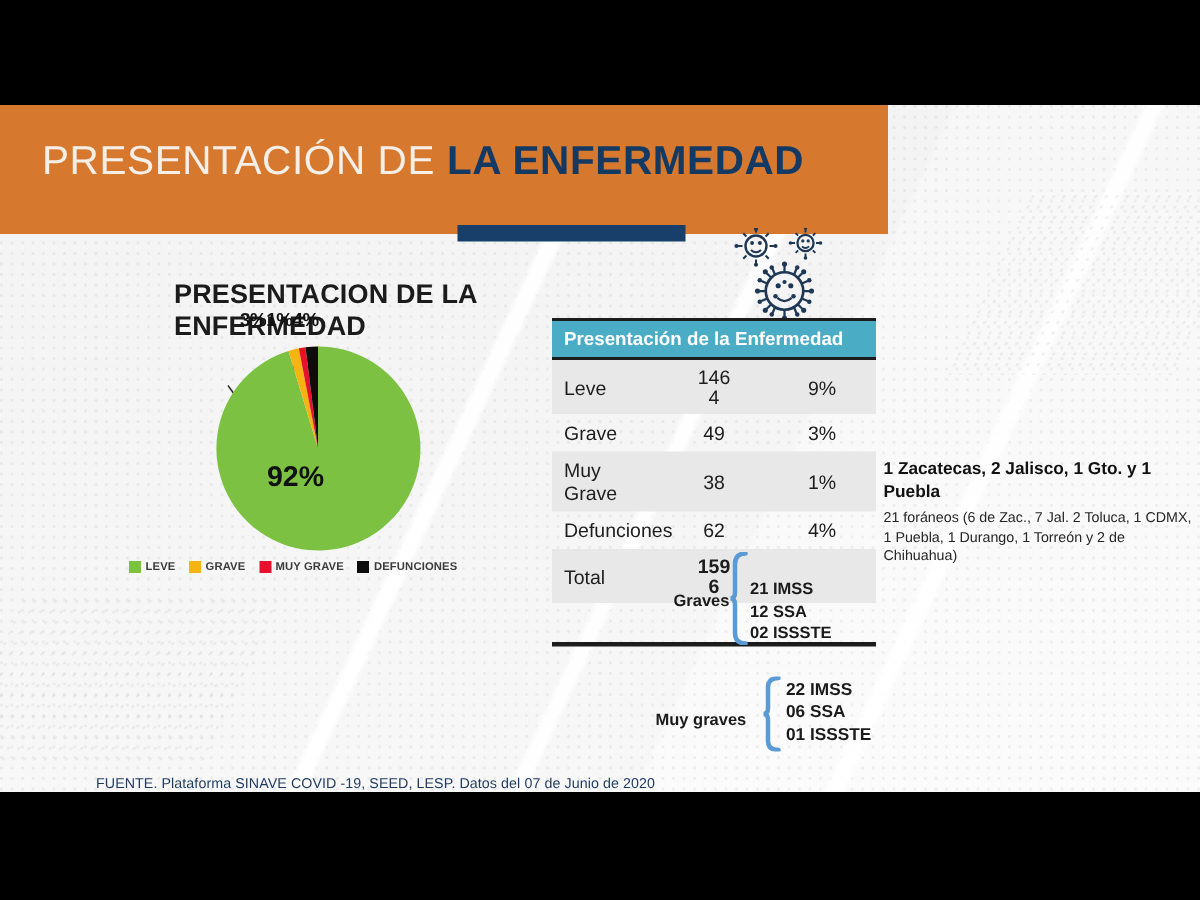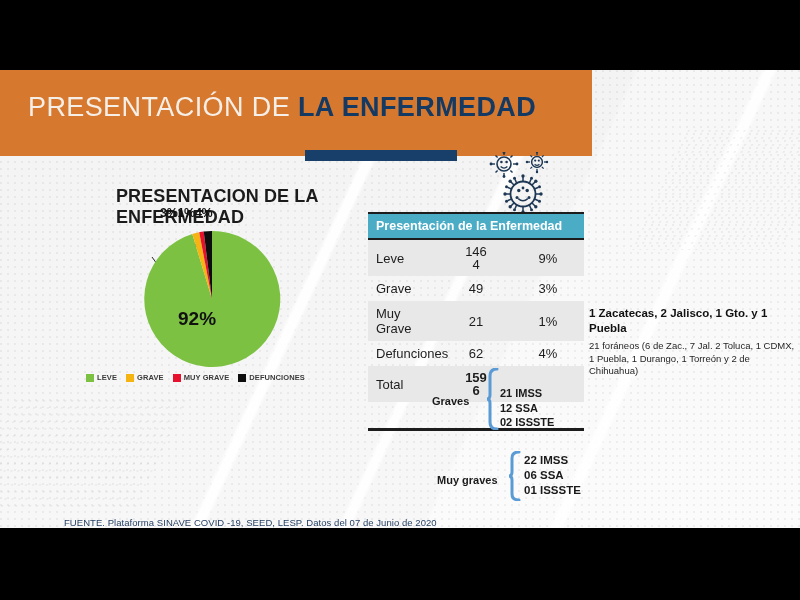--- a/index.html
+++ b/index.html
@@ -278,42 +278,42 @@
             </td>
             <td class="c-pct">9%</td>
           </tr>
           <tr>
             <td class="c-name">Grave</td>
             <td class="c-num">49</td>
             <td class="c-pct">3%</td>
           </tr>
           <tr class="alt">
             <td class="c-name">Muy Grave</td>
-            <td class="c-num">21</td>
+            <td class="c-num">38</td>
             <td class="c-pct">1%</td>
           </tr>
           <tr>
             <td class="c-name">Defunciones</td>
             <td class="c-num">62</td>
             <td class="c-pct">4%</td>
           </tr>
           <tr class="total">
             <td class="c-name">Total</td>
             <td class="c-num">
               <span class="wrapnum">159</span>
               <span class="wrapnum">6</span>
             </td>
             <td class="c-pct"></td>
           </tr>
         </tbody>
       </table>
       <div class="total-row-border"></div>
     </div>
 
-    <div class="brace-label" style="left:432px;top:325px;">Graves</div>
+    <div class="brace-label" style="left:449px;top:325px;">Graves</div>
     <svg class="brace-svg" style="left:486px;top:298px;" width="14" height="62" viewBox="0 0 14 62">
       <path d="M11 1 Q4 1 4 8 L4 27 Q4 31 1 31 Q4 31 4 35 L4 54 Q4 61 11 61" fill="none" stroke="#5b9bd5" stroke-width="3" stroke-linecap="round"></path>
     </svg>
     <div class="brace-items" style="left:500px;top:316px;">
       <div style="font-size:11px;font-weight:bold;color:#1a1a1a;">21  IMSS</div>
       <div style="font-size:11px;font-weight:bold;color:#1a1a1a;">12 SSA</div>
       <div style="font-size:11px;font-weight:bold;color:#1a1a1a;">02 ISSSTE</div>
     </div>
 
     <div class="brace-label" style="left:437px;top:404px;">Muy graves</div>

